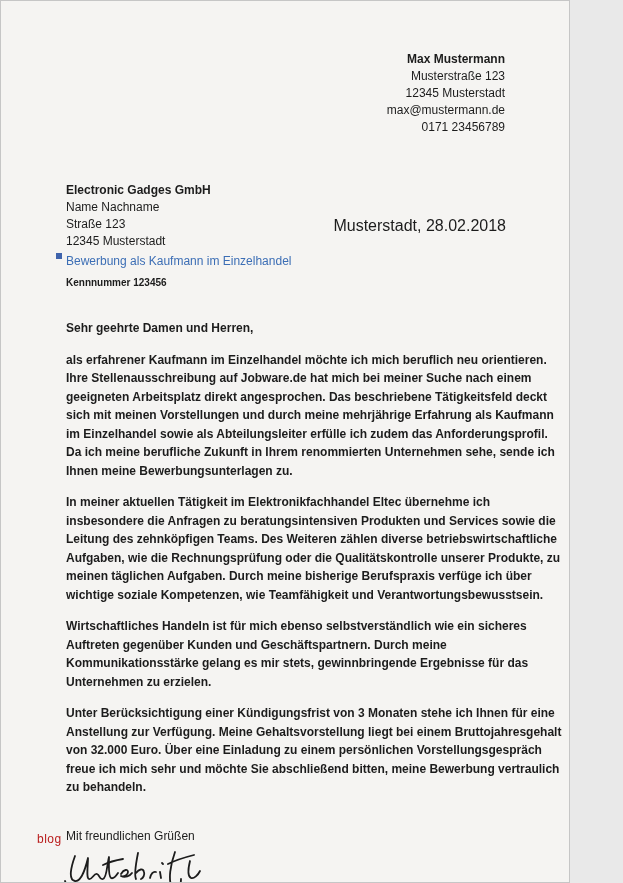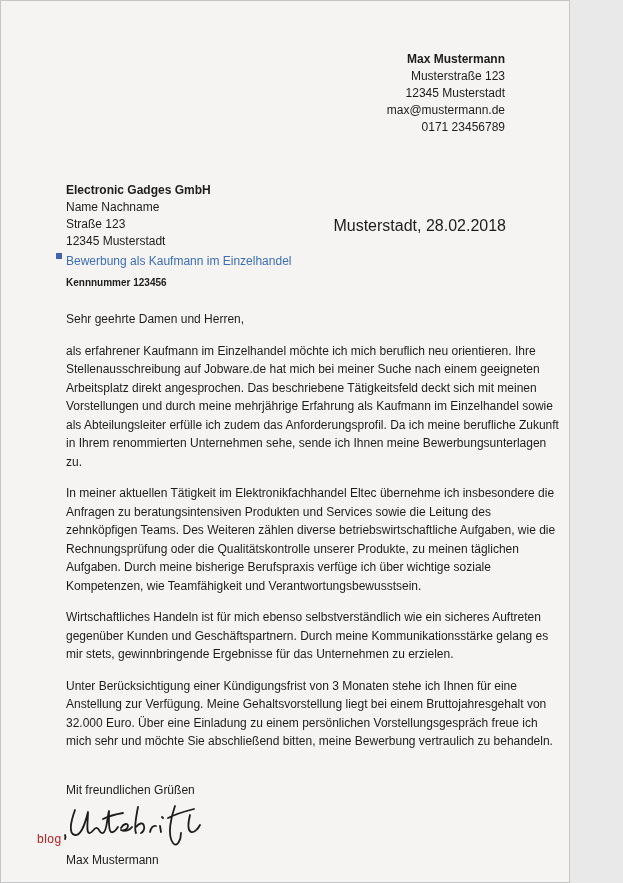--- a/index.html
+++ b/index.html
@@ -34,21 +34,21 @@
   }
   .subject-square{
     position:absolute;left:-10px;top:2px;
     width:6px;height:6px;display:block;
   }
   .subject-ref{font-size:10px;font-weight:bold;margin-top:6px;}
   .content{
     position:absolute;top:306px;left:65px;width:497px;
     font-size:12px;line-height:18.5px;
   }
-  .content p{margin:3px 0 13px 0;}
+  .content p{margin:12px 0 13px 0;font-weight:bold;}
   .closing{margin-top:30px;}
   .signature{margin:4px 0 2px -4px;display:block;}
   .signature path{stroke:#1c1c1c;stroke-width:1.8;fill:none;stroke-linecap:round;stroke-linejoin:round;}
   .sign-name{font-size:12px;}
   .watermark{
     position:absolute;left:36px;top:831px;
     font-size:12px;color:#b91c1c;letter-spacing:0.5px;
   }
 </style>
 </head>

